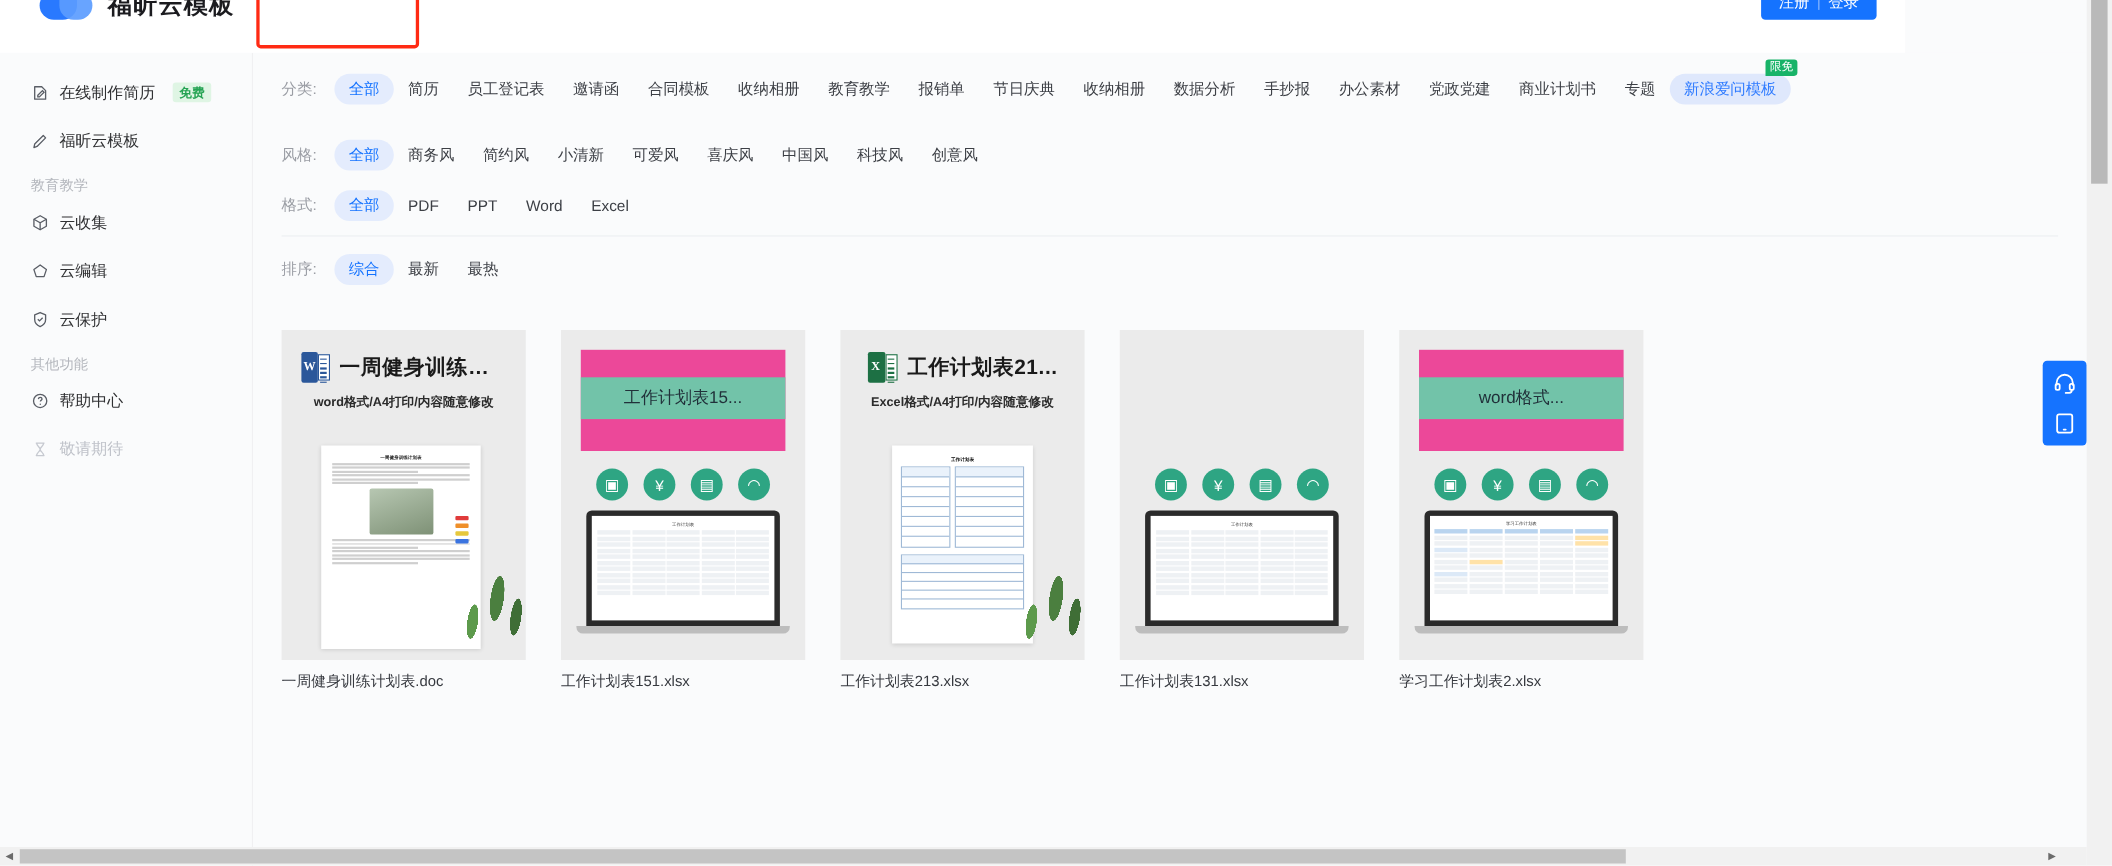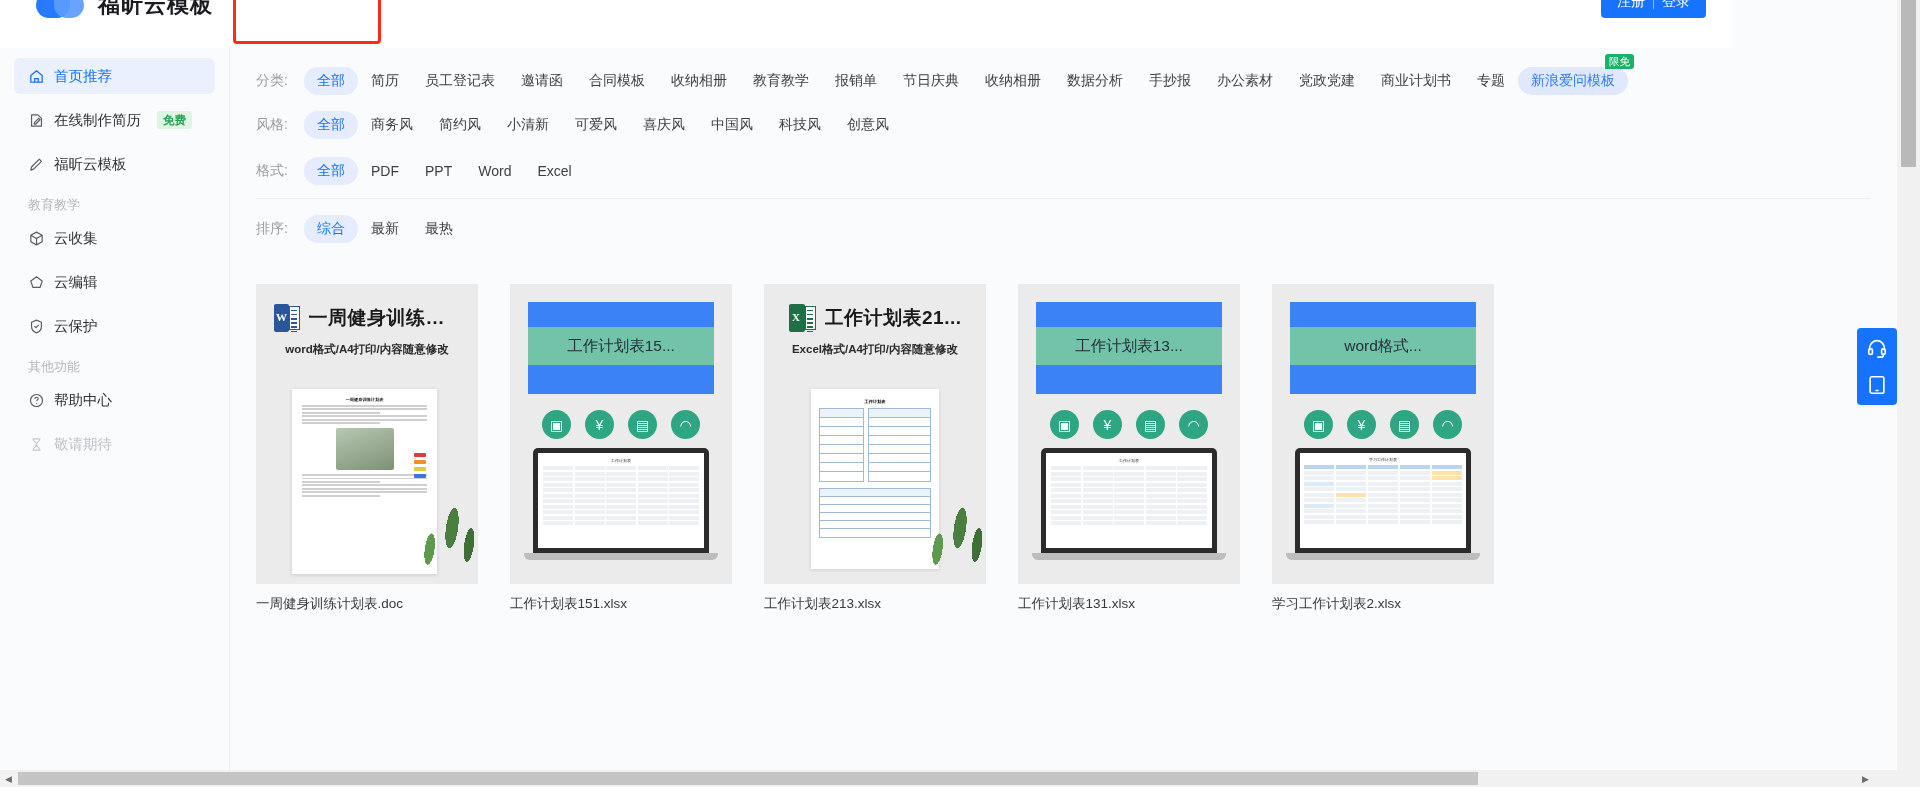--- a/index.html
+++ b/index.html
@@ -119,21 +119,21 @@
   .leaf {
     position: absolute; right: -6px; bottom: -4px; width: 64px; height: 120px;
     background:
       radial-gradient(ellipse 10px 34px at 50% 50%, #4b7f3f 0 60%, transparent 61%),
       radial-gradient(ellipse 8px 26px at 20% 70%, #5d9a4c 0 60%, transparent 61%),
       radial-gradient(ellipse 8px 28px at 80% 62%, #3f6e36 0 60%, transparent 61%);
     transform: rotate(8deg);
   }
 
   
-  .t-banner { position: absolute; left: 18px; top: 18px; right: 18px; height: 92px; background: #3b82f6; }
+  .t-banner { position: absolute; left: 18px; top: 18px; right: 18px; height: 92px; background: #ec4899; }
   .t-banner .mid { position: absolute; left: 0; right: 0; top: 25px; height: 38px; background: #72c3a9; }
   .t-banner .mtxt {
     position: absolute; left: 0; right: 0; top: 25px; height: 38px; line-height: 38px;
     text-align: center; font-size: 15.5px; color: #21313a; font-weight: 500;
     overflow: hidden; white-space: nowrap; padding: 0 10px;
   }
   .t-icons { position: absolute; left: 18px; right: 18px; top: 126px; display: flex; justify-content: space-evenly; }
   .t-icons .ci {
     width: 29px; height: 29px; border-radius: 50%; background: #2ea583;
     display: flex; align-items: center; justify-content: center; color: #fff; font-size: 14px;
@@ -197,27 +197,20 @@
       <div class="btn-blue">
         <span>注册</span>
         <span class="divider"></span>
         <span>登录</span>
       </div>
     </div>
   </div>
 
   <div class="sidebar">
 
-    <div class="nav-item active">
-      <svg class="nav-icon" viewBox="0 0 24 24" fill="none" stroke="#1573ff" stroke-width="1.8">
-        <path d="M4 10.5 12 4l8 6.5V20H4z" stroke-linejoin="round"></path>
-          <path d="M9.5 20v-5h5v5"></path>
-      </svg>
-      <span>首页推荐</span>
-    </div>
 
     <div class="nav-gap"></div>
 
     <div class="nav-item">
       <svg class="nav-icon" viewBox="0 0 24 24" fill="none" stroke="#5a5e66" stroke-width="1.7">
         <path d="M5 4h9l5 5v11H5z" stroke-linejoin="round"></path>
           <path d="M9 15l6-6 2 2-6 6H9z"></path>
       </svg>
       <span>在线制作简历</span>
       <span class="badge-free">免费</span>
@@ -301,21 +294,21 @@
       <span class="chip">办公素材</span>
       <span class="chip">党政党建</span>
       <span class="chip">商业计划书</span>
       <span class="chip">专题</span>
       <span class="chip hl">
         <span>新浪爱问模板</span>
         <span class="corner-badge">限免</span>
       </span>
     </div>
 
-    <div class="filter-row" style="margin-top:10px;">
+    <div class="filter-row" style="margin-top:26px;">
       <span class="filter-label">风格:</span>
       <span class="chip on">全部</span>
       <span class="chip">商务风</span>
       <span class="chip">简约风</span>
       <span class="chip">小清新</span>
       <span class="chip">可爱风</span>
       <span class="chip">喜庆风</span>
       <span class="chip">中国风</span>
       <span class="chip">科技风</span>
       <span class="chip">创意风</span>
@@ -539,24 +532,20 @@
               <div style="height:8px;"></div>
             </div>
           </div>
           <div class="leaf"></div>
         </div>
         <div class="card-name">工作计划表213.xlsx</div>
       </div>
 
       <div class="card">
         <div class="thumb">
-          <div class="t-banner">
-            <div class="mid"></div>
-            <div class="mtxt">工作计划表13...</div>
-          </div>
           <div class="t-icons">
             <span class="ci">▣</span>
             <span class="ci">¥</span>
             <span class="ci">▤</span>
             <span class="ci">◠</span>
           </div>
           <div class="laptop">
             <div class="screen">
                 <div class="inner">
               <div class="mini-title">工作计划表</div>

